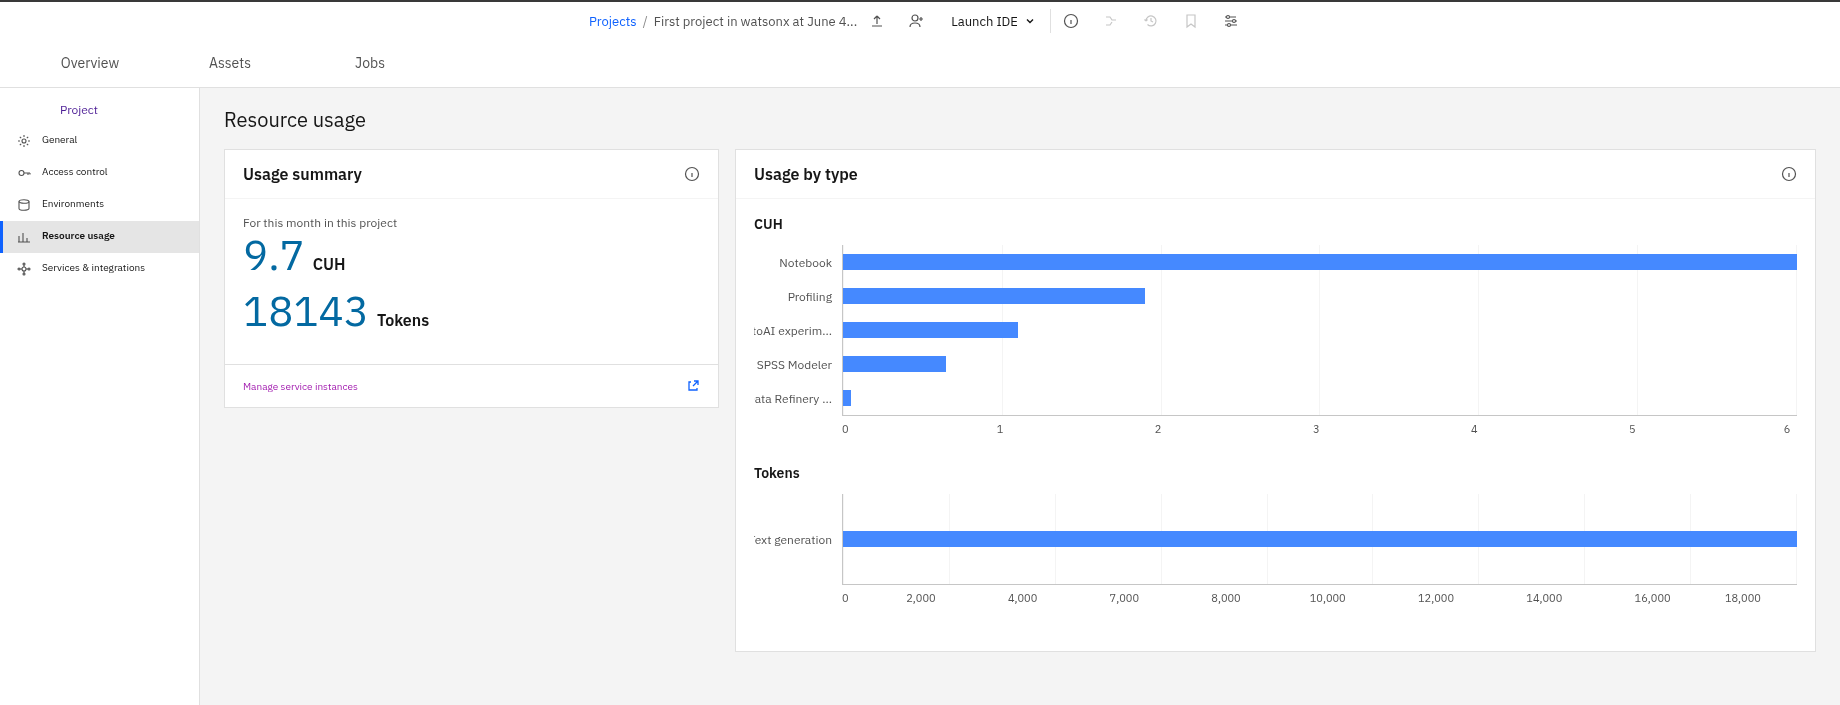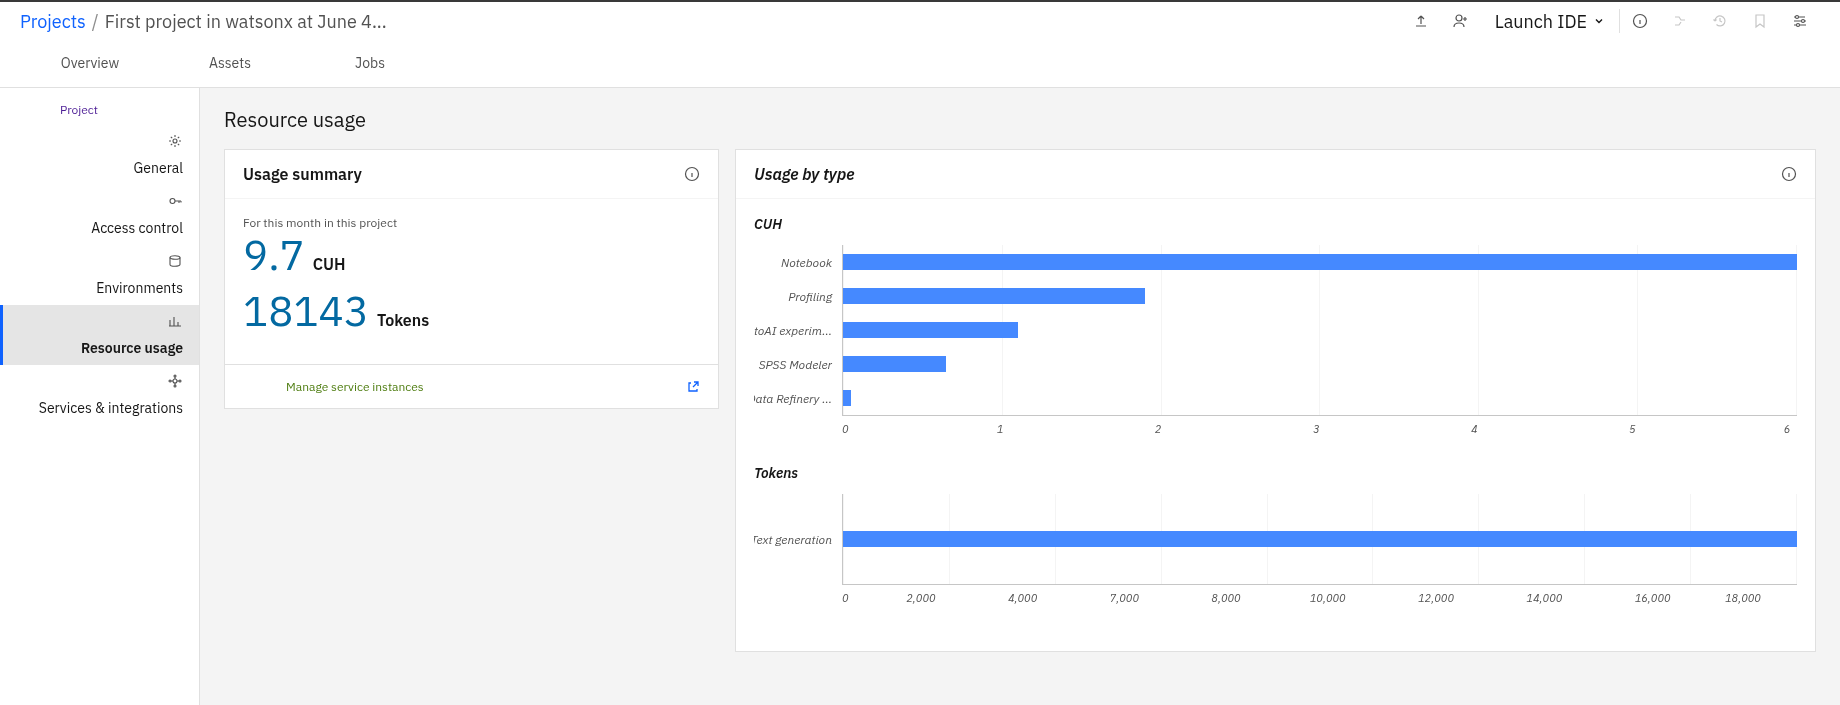--- a/index.html
+++ b/index.html
@@ -10,26 +10,26 @@
     background: #f4f4f4;
     width: 1840px;
     height: 705px;
     overflow: hidden;
   }
 
   
   .topbar {
     display: flex;
     align-items: center;
-    justify-content: space-between;
+    justify-content: center;
     height: 40px;
     padding: 0 20px 0 20px;
     background: #fff;
     border-top: 2px solid #393939;
-    font-size: 18px;
+    font-size: 13px;
   }
   .breadcrumb { display: flex; align-items: center; gap: 6px; color:#525252; }
   .breadcrumb a { color: #0f62fe; text-decoration: none; cursor:pointer; }
   .breadcrumb .sep { color: #8d8d8d; }
   .topbar-actions { display:flex; align-items:center; gap: 0; }
   .topbar-actions .icon-btn {
     width: 40px; height: 40px; display:flex; align-items:center; justify-content:center;
     cursor:pointer; color:#525252;
   }
   .topbar-actions .icon-btn.disabled { color:#c6c6c6; cursor:default; }
@@ -57,22 +57,22 @@
   }
 
   
   .sidebar {
     width:200px; background:#fff; border-right:1px solid #e0e0e0; padding-top:14px;
   }
   .sidebar .section-label {
     font-size:12px; color:#4c1d95; padding:0 16px 8px 16px;margin-left:44px;
   }
   .sidebar-item {
-    display:flex; align-items:flex-end; gap:10px;
-    padding:8px 16px; font-size:14px; color:#161616; cursor:pointer;flex-direction:column;
+    display:flex; align-items:flex-start; gap:10px;
+    padding:8px 16px; font-size:10px; color:#161616; cursor:pointer;
   }
   .sidebar-item.active { background:#e5e5e5; font-weight:600; border-left:3px solid #0f62fe; padding-left:13px;}
   .sidebar-item .ico { width:16px; height:16px; display:flex; align-items:center; justify-content:center; color:#525252; }
 
   
   .content { flex:1; padding:18px 24px; overflow:auto; }
   .page-title { font-size:20px; font-weight:400; color:#161616; margin-bottom:16px; }
 
   .cards-row { display:flex; gap:16px; align-items:flex-start; }
 
@@ -87,23 +87,23 @@
   .card-body { padding:16px 18px 18px 18px; }
 
   .summary-card { width:495px; }
   .summary-card .subhead { font-size:12px; color:#525252; margin-bottom:4px; }
   .big-value { display:flex; align-items:baseline; gap:8px; margin-bottom:14px;}
   .big-value .num { font-size:42px; font-weight:400; color:#0369a1; line-height:1; }
   .big-value .unit { font-size:16px; color:#161616; font-weight:600; }
   .summary-footer {
     border-top:1px solid #e0e0e0; padding:14px 18px; display:flex; align-items:center; justify-content:space-between;
   }
-  .summary-footer a { color:#4d7c0f; text-decoration:none; font-size:12px; cursor:pointer;margin-left:43px; }
-
-  .usage-card { flex:1;font-style:italic; }
+  .summary-footer a { color:#a21caf; text-decoration:none; font-size:10px; cursor:pointer; }
+
+  .usage-card { flex:1; }
   .chart-block { margin-bottom:28px; }
   .chart-title { font-weight:600; font-size:14px; margin-bottom:12px; }
 
   .hchart { display:flex; }
   .hchart-labels { display:flex; flex-direction:column; justify-content:space-around; }
   .hchart-labels .lbl {
     height:34px; display:flex; align-items:center; justify-content:flex-end;
     font-size:12px; color:#525252; padding-right:10px; width:88px;
     white-space:nowrap; overflow:hidden; text-overflow:ellipsis;
   }

